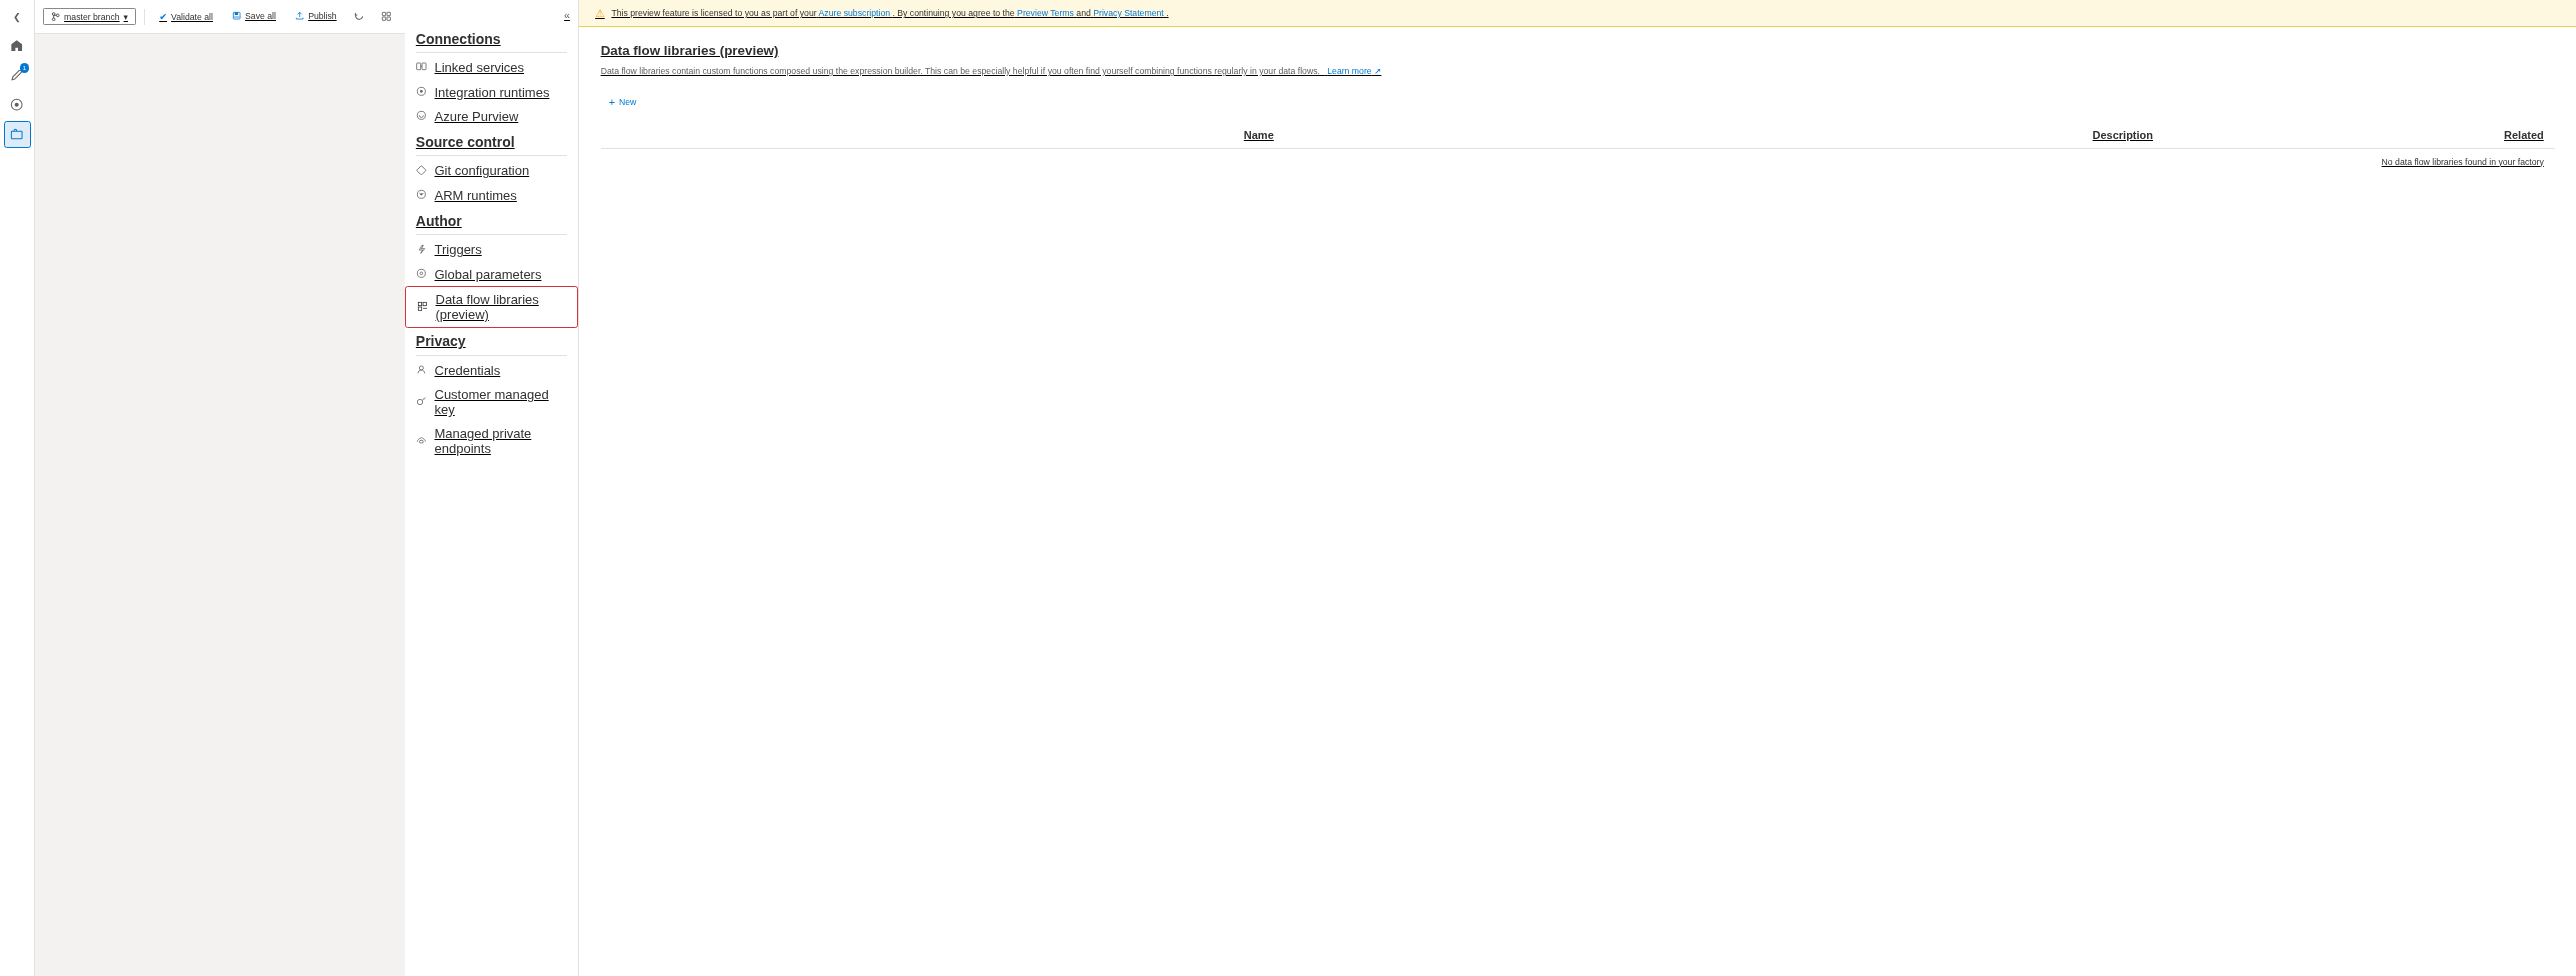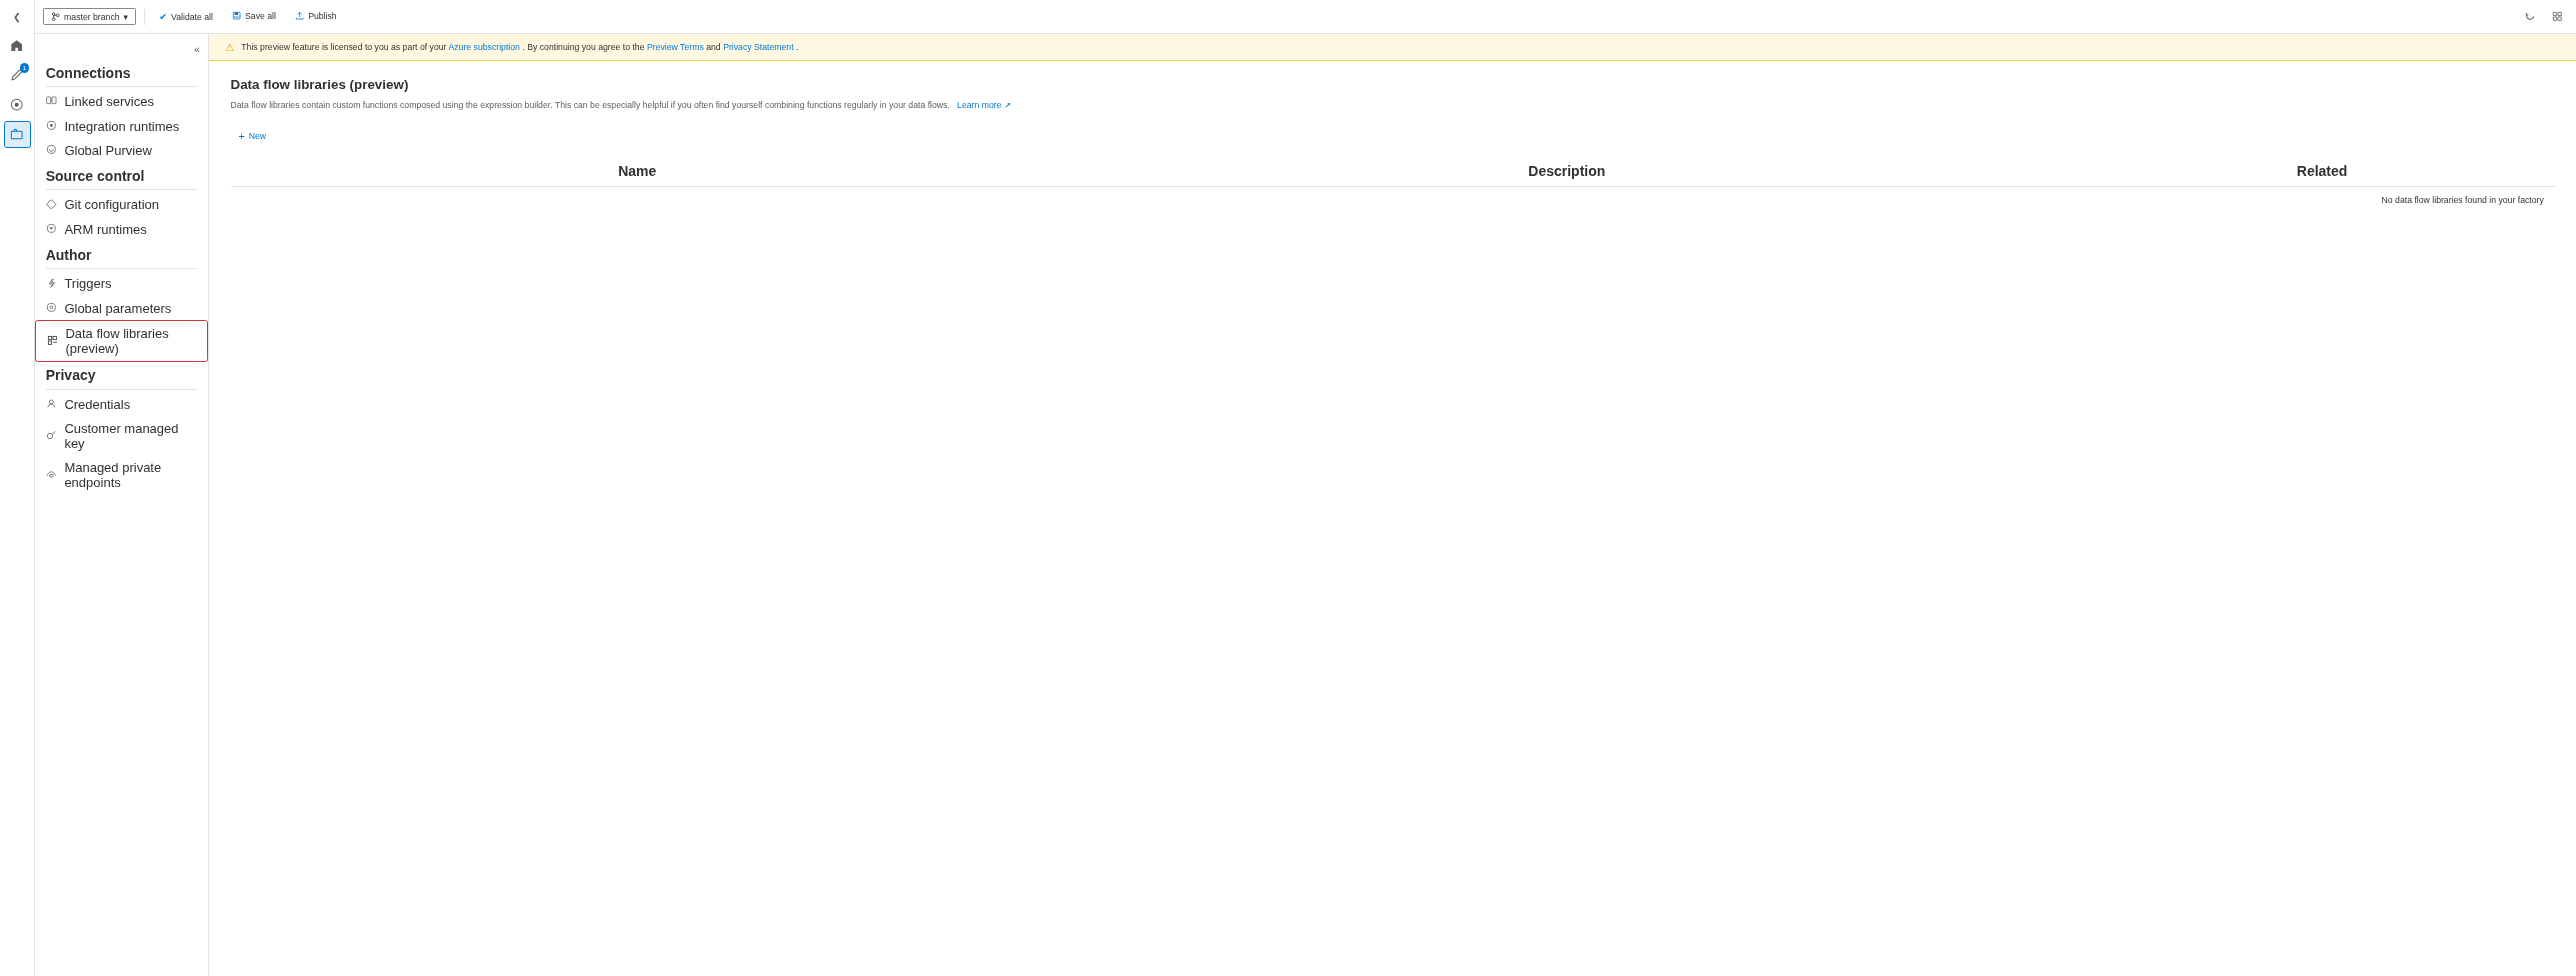--- a/index.html
+++ b/index.html
@@ -54,23 +54,24 @@
       justify-content: center;
       cursor: pointer;
       color: #605e5c;
       border-radius: 2.7px;
       margin-bottom: 5.4px;
     }
 
     
     .main-wrapper {
       display: flex;
-      flex-direction: column;
+      flex-direction: row;
       flex: 1;
       overflow: hidden;
+      text-decoration: underline;
     }
 
     
     .toolbar {
       height: 34px;
       background: #fff;
       border-bottom: 0.7px solid #e1e1e1;
       display: flex;
       align-items: center;
       padding: 0 8px;
@@ -221,23 +222,23 @@
 
     
     .data-table {
       width: 100%;
       border-collapse: collapse;
     }
     .data-table thead tr {
       border-bottom: 0.7px solid #e1e1e1;
     }
     .data-table th {
-      text-align: center;
+      text-align: right;
       padding: 6.7px 10.7px;
-      font-size: 14px;
+      font-size: 11px;
       font-weight: 600;
       color: #323130;
       background: #fff;
     }
     .data-table td {
       padding: 8px 10.7px;
       font-size: 8.7px;
       color: #323130;
     }
     .table-empty {
@@ -361,21 +362,21 @@
         </span>
         <span>Integration runtimes</span>
       </div>
       <div class="sidebar-item">
         <span class="sidebar-item-icon">
           <svg width="10.7" height="10.7" viewBox="0 0 16 16" fill="none">
             <circle cx="8" cy="8" r="6" stroke="#605e5c" stroke-width="1.2" fill="none"></circle>
             <path d="M5 8a3 3 0 006 0" stroke="#605e5c" stroke-width="1.2" fill="none"></path>
           </svg>
         </span>
-        <span>Global Purview</span>
+        <span>Azure Purview</span>
       </div>
 
       <div class="sidebar-section-label">Source control</div>
       <div class="sidebar-divider"></div>
       <div class="sidebar-item">
         <span class="sidebar-item-icon">
           <svg width="10.7" height="10.7" viewBox="0 0 16 16" fill="none">
             <rect x="3" y="3" width="10" height="10" rx="1" stroke="#605e5c" stroke-width="1.2" fill="none" transform="rotate(45 8 8)"></rect>
           </svg>
         </span>

